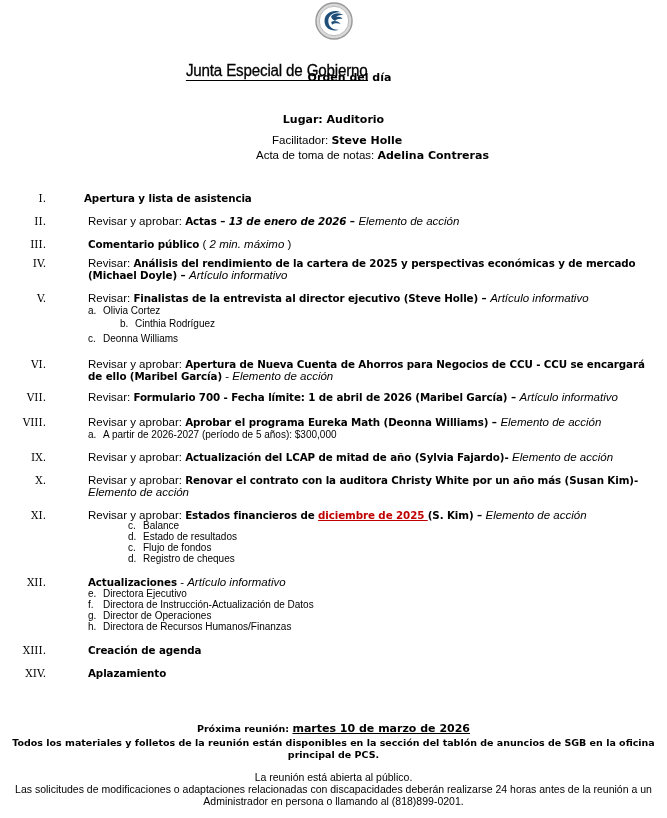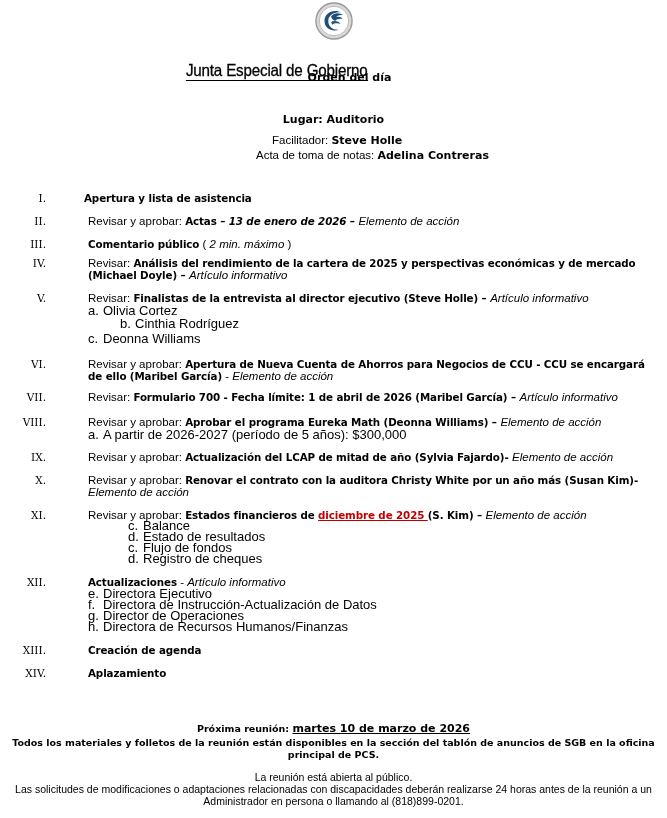--- a/index.html
+++ b/index.html
@@ -12,21 +12,21 @@
   .meta { position:absolute; font-size:11px; line-height:14px; }
   .meta .lbl { font-family:"Liberation Sans", sans-serif; font-stretch:condensed; }
   .meta b { font-weight:bold; }
   .row { position:absolute; left:0; width:667px; font-size:10.5px; line-height:12px; }
   .num { position:absolute; width:46px; text-align:right; font-family:"DejaVu Serif", serif; font-size:10.5px; }
   .txt { position:absolute; left:88px; width:572px; }
   .lt { font-family:"Liberation Sans", sans-serif; font-size:11.5px; }
   .it { font-family:"Liberation Sans", sans-serif; font-style:italic; font-size:11.5px; }
   .bd { font-weight:bold; font-size:10.3px; letter-spacing:-0.1px; }
   .bdit { font-weight:bold; font-style:italic; }
-  .sub { position:absolute; font-family:"Liberation Sans", sans-serif; font-size:13px; line-height:12px; }
+  .sub { position:absolute; font-family:"Liberation Sans", sans-serif; font-size:10px; line-height:12px; }
   .sub .ltr { display:inline-block; width:15px; }
   .red { color:#c00000; text-decoration:underline; }
   .foot { position:absolute; left:0; width:667px; text-align:center; font-size:9.5px; line-height:11.5px; }
   .foot.b { font-weight:bold; }
   .foot .lt2 { font-family:"Liberation Sans", sans-serif; font-size:10.5px; }
   .u { text-decoration:underline; font-size:11px; }
 </style>
 </head>
 <body>
 

